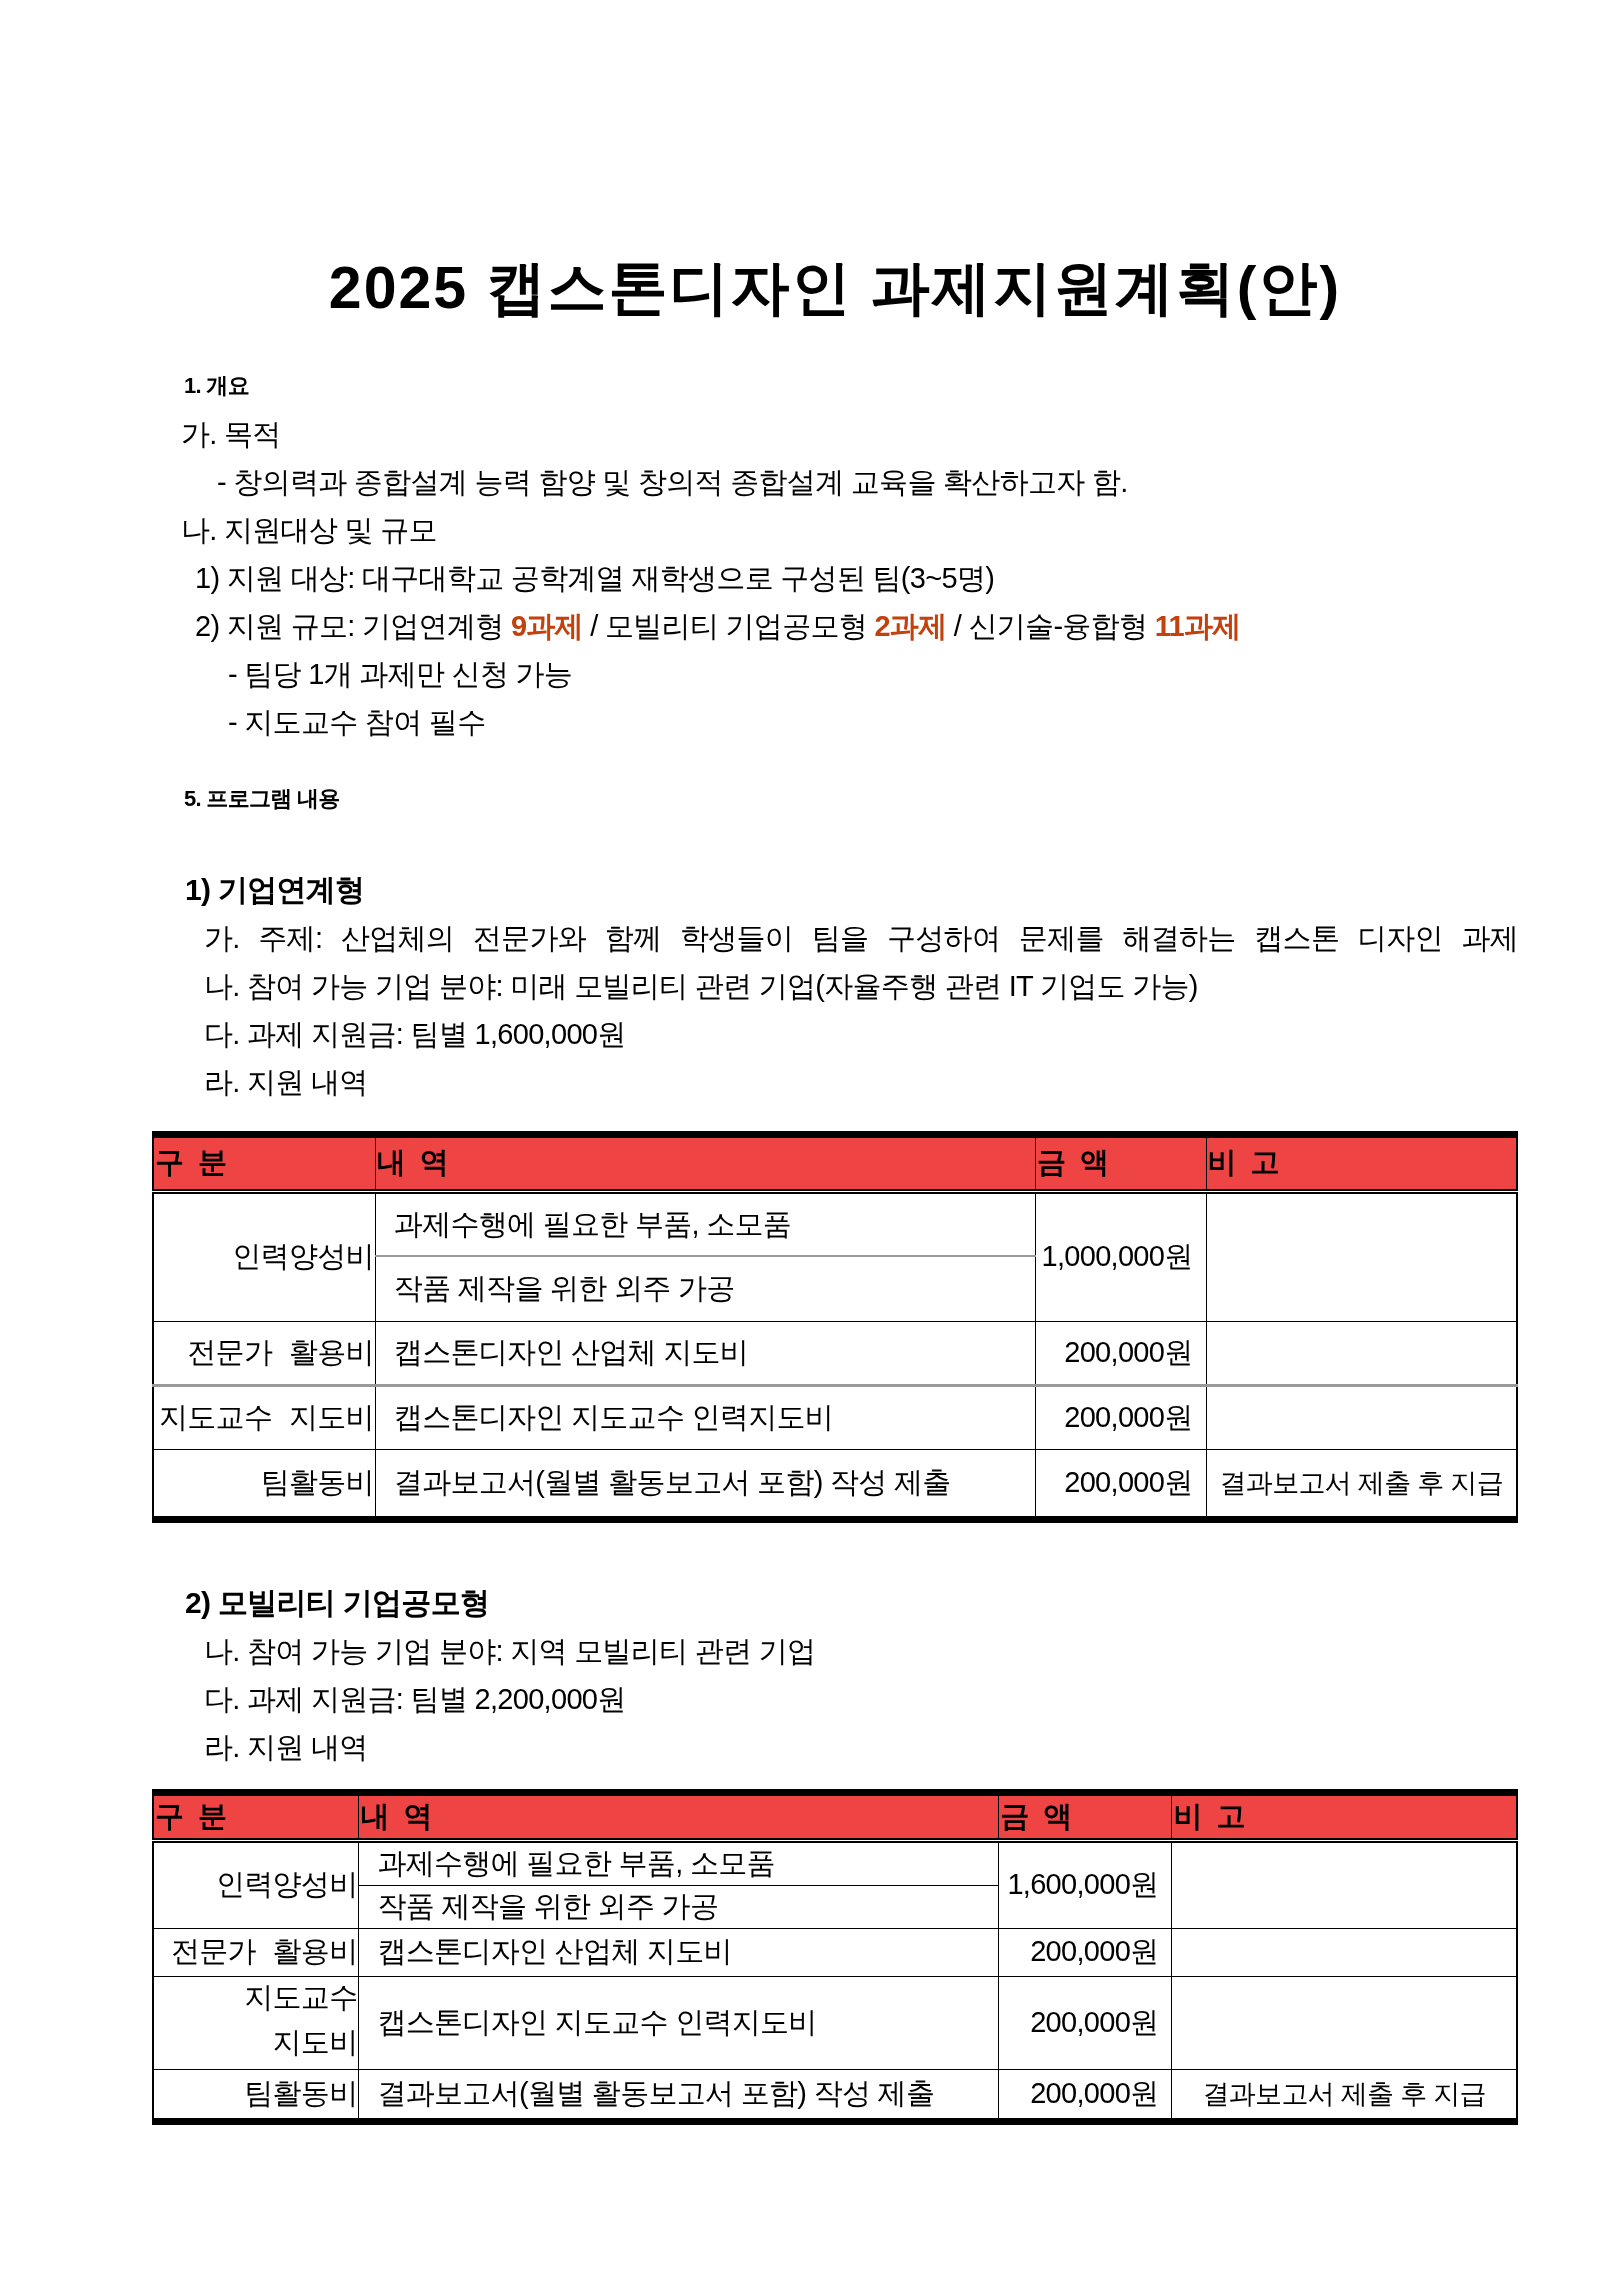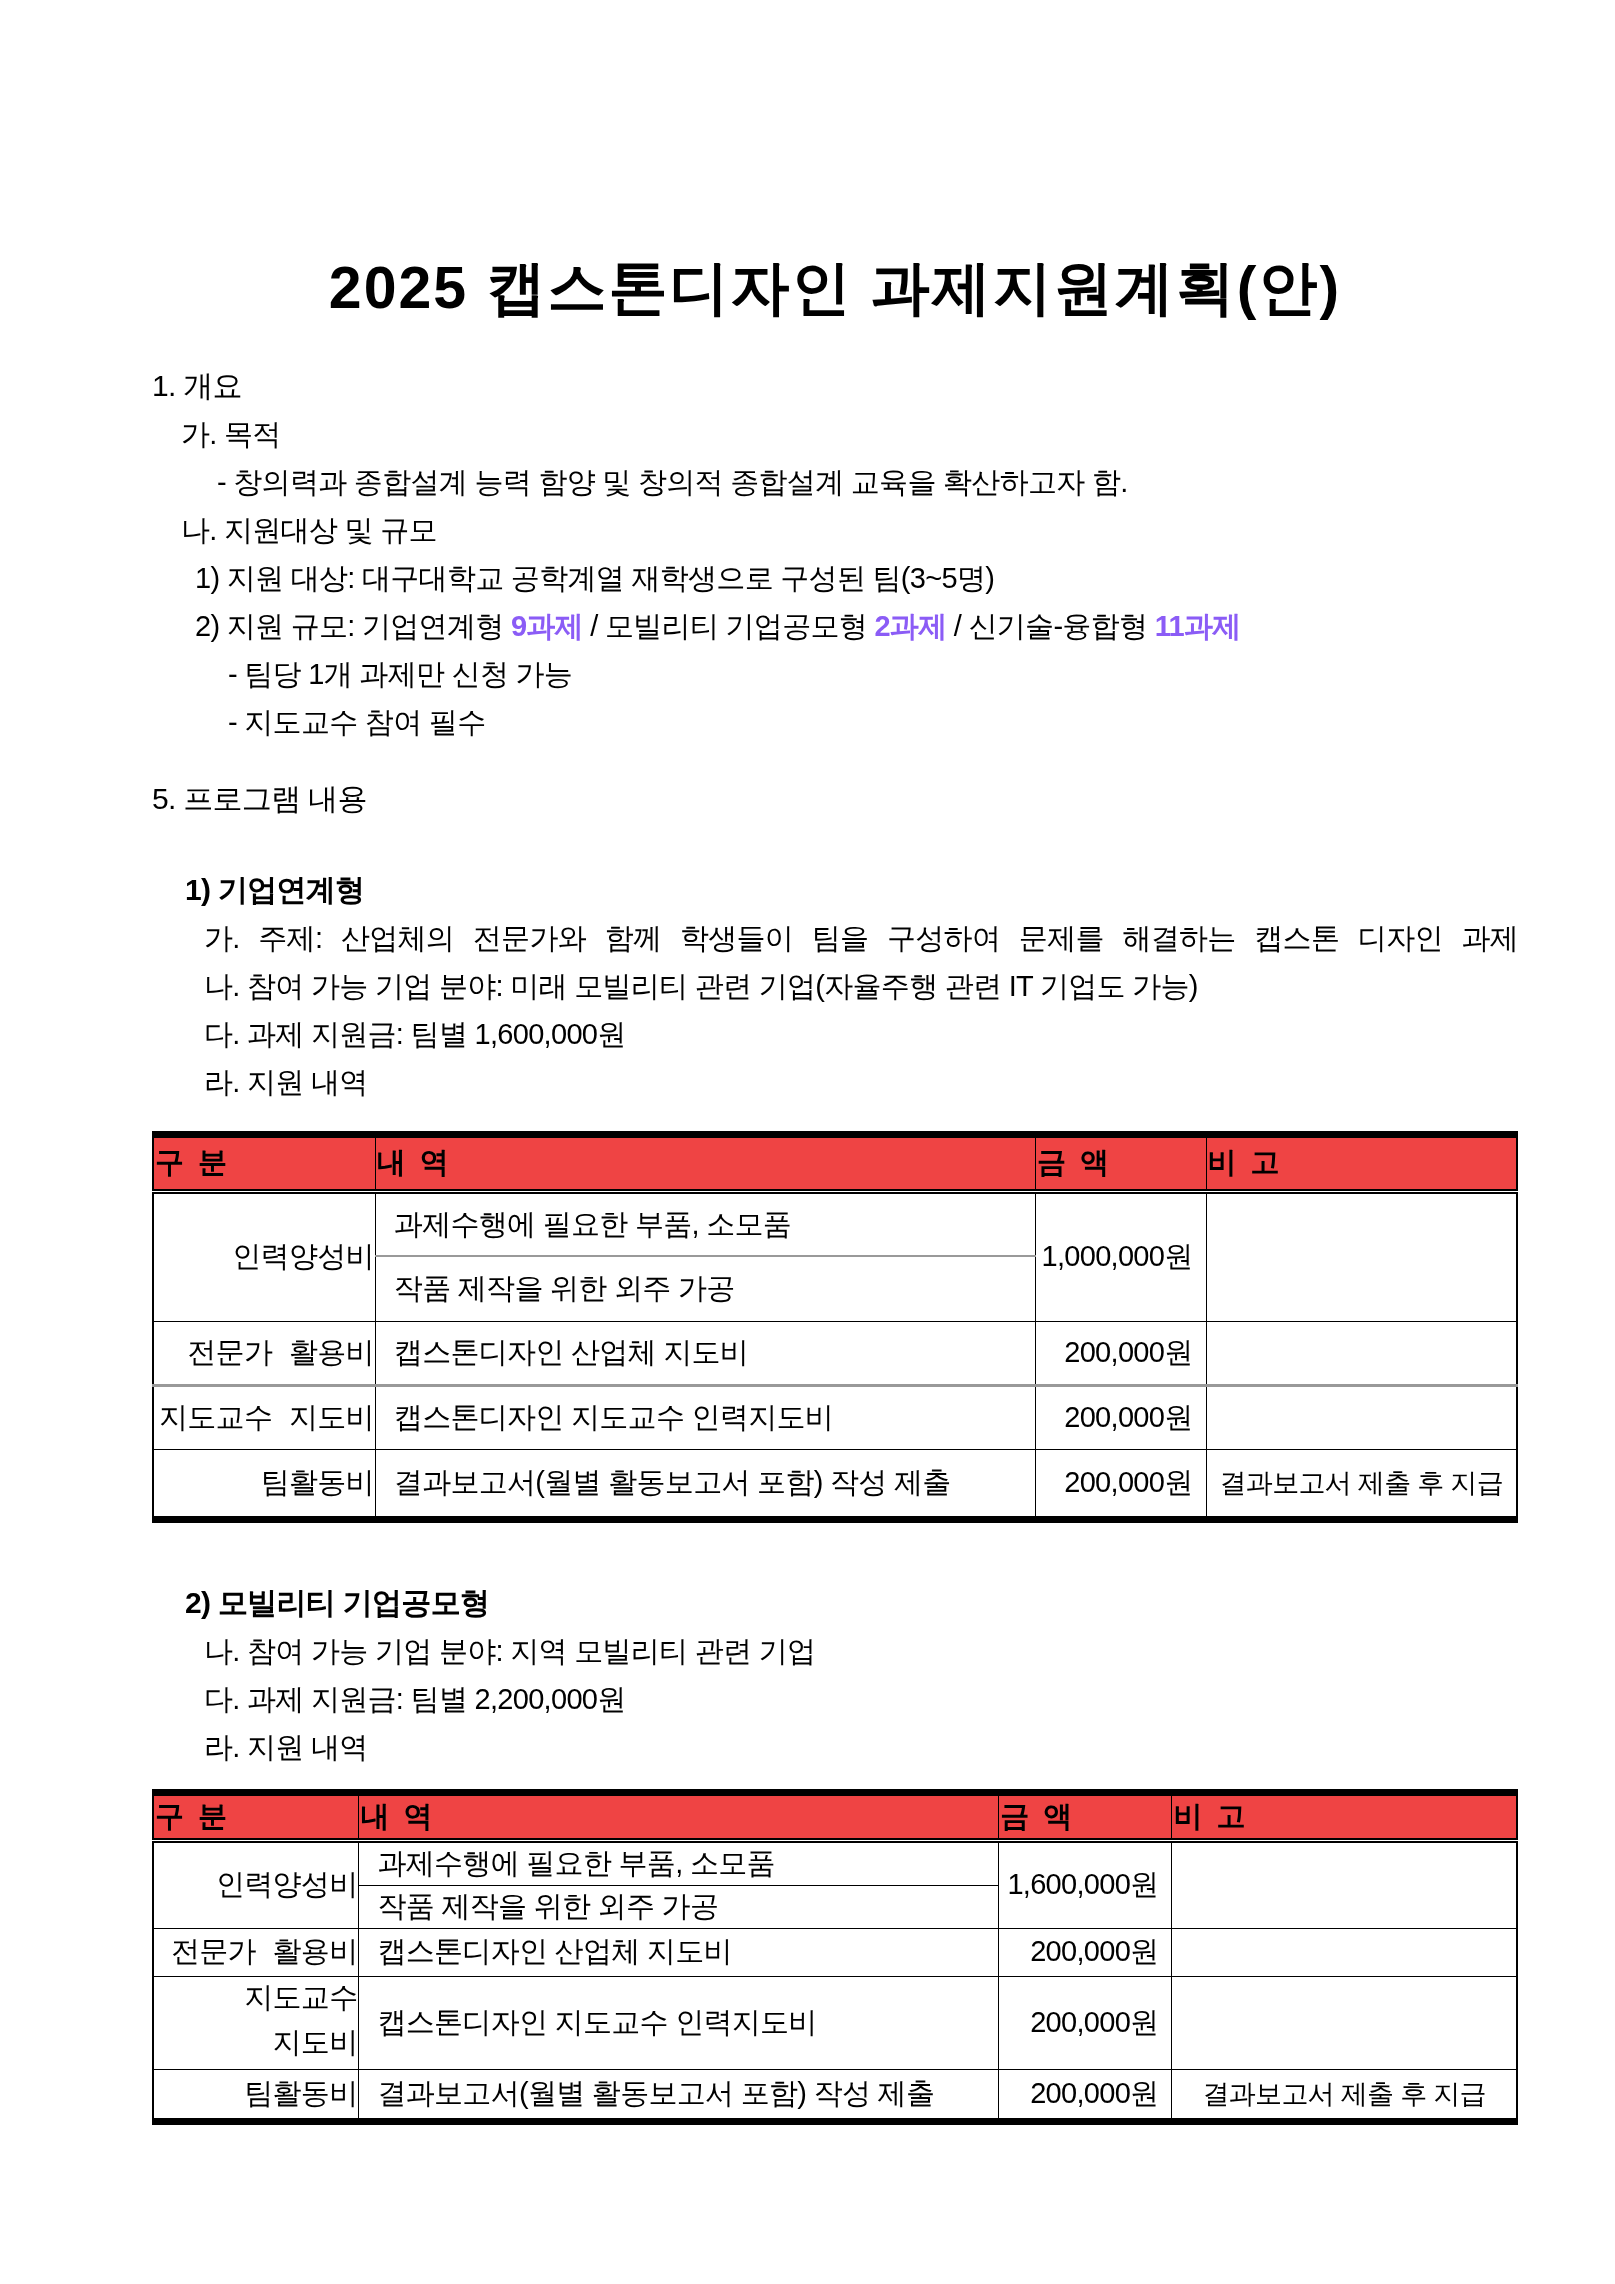--- a/index.html
+++ b/index.html
@@ -22,23 +22,23 @@
     margin:0 0 38px 0;
     white-space:nowrap;
   }
   .ln {
     font-size:29px;
     line-height:48px;
     letter-spacing:-0.7px;
     white-space:nowrap;
   }
   .just { text-align:justify; text-align-last:justify; }
-  .h-sec { font-weight:normal; font-size:30px; }
+  .h-sec { font-weight:bold; font-size:22px;margin-left:32px; }
   .h-sub { font-weight:bold; font-size:30px;margin-top:43px; }
-  .red { color:#8b5cf6; font-weight:bold;margin-top:28px; }
+  .red { color:#c2410c; font-weight:bold;margin-top:28px; }
   .i-ga   { padding-left:29px; }
   .i-dash1{ padding-left:65px; }
   .i-num  { padding-left:43px; }
   .i-dash2{ padding-left:76px; }
   .s2h { padding-left:33px; }
   .s2i { padding-left:52px; }
   .s2c { padding-left:187px; }
   .gap-sec  { margin-top:29px; }
   .gap-prog { margin-top:56px; }
 

